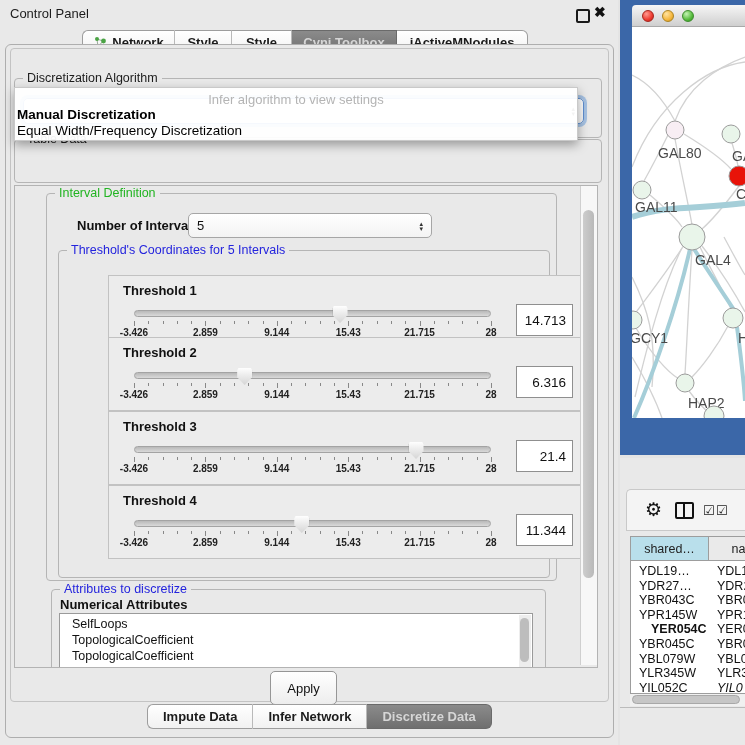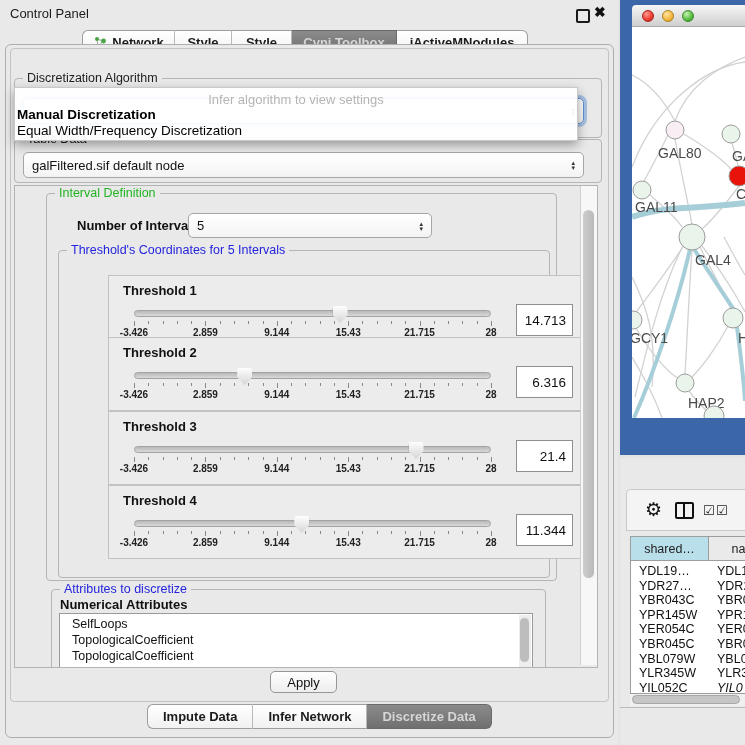--- a/index.html
+++ b/index.html
@@ -84,21 +84,21 @@
      justify-content:flex-end;padding-right:6px;box-sizing:border-box;}
 
   
   #attr-list{left:44px;top:427px;width:472px;height:80px;background:#fff;
      border:1px solid #9a9a9a;}
   .attr-item{position:absolute;left:12px;font-size:12.5px;color:#111;white-space:nowrap;}
   #attr-vscroll{position:absolute;right:1px;top:1px;width:12px;height:78px;background:#ededed;}
   #attr-vscroll .thumb{position:absolute;left:1px;top:3px;width:9px;height:44px;
      background:#bdbdbd;border-radius:5px;}
 
-  #apply-btn{left:270px;top:671px;width:67px;height:22px;border:1px solid #969696;
+  #apply-btn{left:270px;top:671px;width:67px;height:34px;border:1px solid #969696;
      border-radius:5px;background:linear-gradient(#ffffff,#ededed);font-size:13px;
      color:#111;display:flex;align-items:center;justify-content:center;}
 
   
   #net-window{left:620px;top:0;width:125px;height:455px;background:#3b67a8;}
   #net-titlebar{left:12px;top:5px;width:113px;height:22px;
      background:linear-gradient(#f6f6f6,#cfcfcf);border-radius:4px 0 0 0;
      border-bottom:1px solid #a9a9a9;display:flex;align-items:center;gap:8px;
      padding-left:10px;box-sizing:border-box;}
   .light{width:12px;height:12px;border-radius:50%;box-sizing:border-box;}
@@ -174,27 +174,20 @@
     <div class="combo focused abs" style="left:8px;top:19px;width:561px;height:26px;">
       <span class="stepper">
           <span>▴</span>
           <span>▾</span>
         </span>
     </div>
   </div>
 
   <div class="abs groupbox" style="left:14px;top:139px;width:586px;height:42px;">
     <span class="group-title">Table Data</span>
-    <div class="combo abs" style="left:8px;top:12px;width:561px;height:26px;">
-      <span>galFiltered.sif default node</span>
-      <span class="stepper">
-          <span>▴</span>
-          <span>▾</span>
-        </span>
-    </div>
   </div>
 
   <div id="algo-popup" class="abs">
     <div class="placeholder">Infer algorithm to view settings</div>
   <div class="popup-item bold" style="top: 19px;">Manual Discretization</div>
       <div class="popup-item" style="top: 35px;">Equal Width/Frequency Discretization</div>
     </div>
 
   <div id="scrollpane" class="abs">
 
@@ -481,21 +474,21 @@
       <div class="tbl-head" style="left: 0px; width: 78px; background: rgb(185, 223, 235);">shared…</div>
       <div class="tbl-head" style="left: 78px; width: 60px; background: rgb(234, 234, 234);">na</div>
       <div class="tbl-cell" style="left: 8px; top: 27px;">YDL19…</div>
       <div class="tbl-cell" style="left: 86px; top: 27px;">YDL1</div>
       <div class="tbl-cell" style="left: 8px; top: 41.6px; text-align: right;">YDR27…</div>
       <div class="tbl-cell" style="left: 86px; top: 41.6px;">YDR2</div>
       <div class="tbl-cell" style="left: 8px; top: 56.2px;">YBR043C</div>
       <div class="tbl-cell" style="left: 86px; top: 56.2px;">YBR0</div>
       <div class="tbl-cell" style="left: 8px; top: 70.8px;">YPR145W</div>
       <div class="tbl-cell" style="left: 86px; top: 70.8px;">YPR1</div>
-      <div class="tbl-cell" style="left: 8px; top: 85.4px;">YER054C</div>
+      <div class="tbl-cell" style="left: 20px; top: 85.4px; font-weight: bold;">YER054C</div>
       <div class="tbl-cell" style="left: 86px; top: 85.4px;">YER0</div>
       <div class="tbl-cell" style="left: 8px; top: 100px;">YBR045C</div>
       <div class="tbl-cell" style="left: 86px; top: 100px;">YBR0</div>
       <div class="tbl-cell" style="left: 8px; top: 114.6px;">YBL079W</div>
       <div class="tbl-cell" style="left: 86px; top: 114.6px;">YBL0</div>
       <div class="tbl-cell" style="left: 8px; top: 129.2px;">YLR345W</div>
       <div class="tbl-cell" style="left: 86px; top: 129.2px;">YLR3</div>
       <div class="tbl-cell" style="left: 8px; top: 143.8px;">YIL052C</div>
       <div class="tbl-cell" style="left: 86px; top: 143.8px; font-style: italic;">YIL0</div>
     </div>

